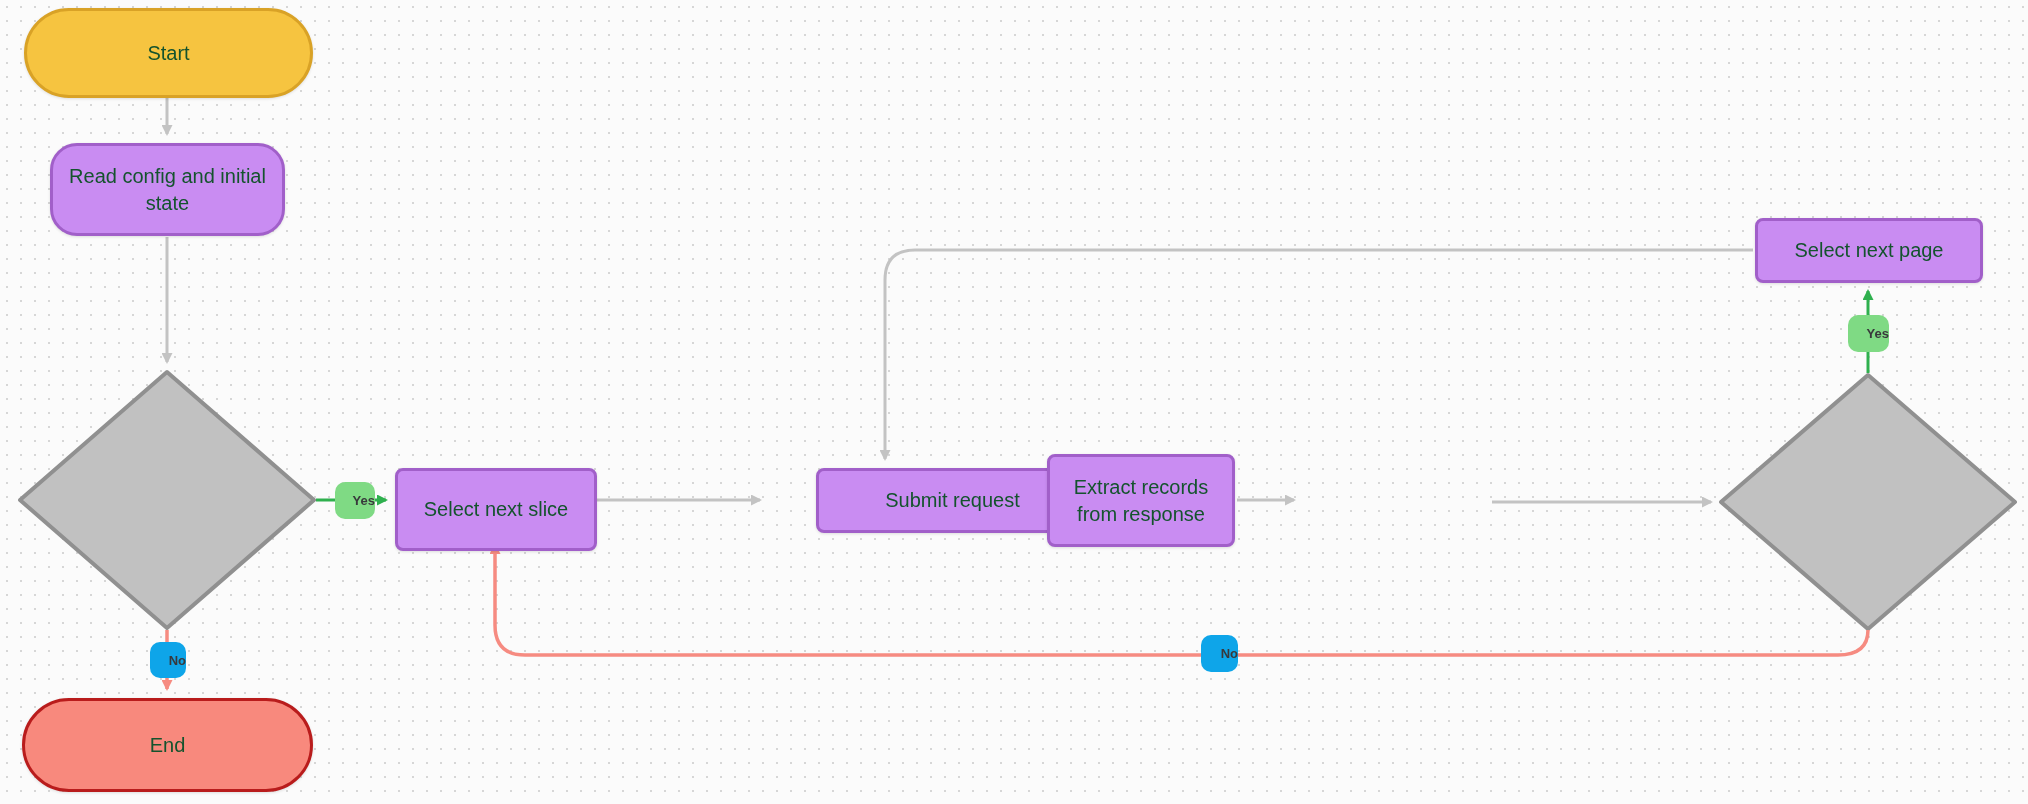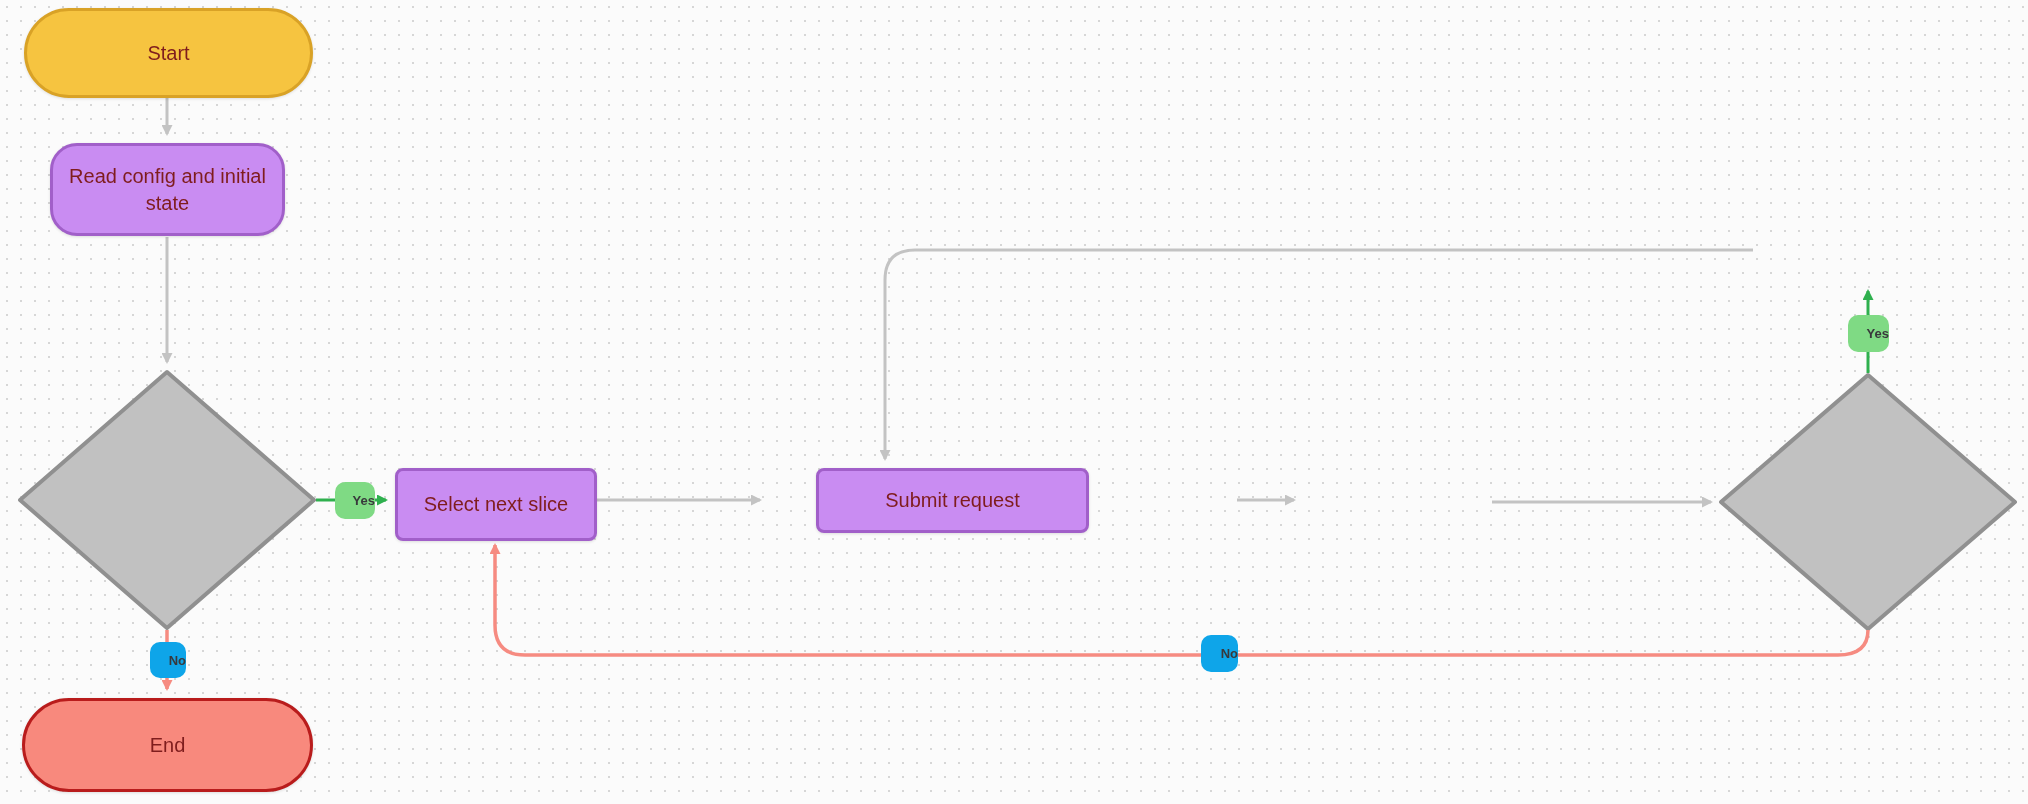--- a/index.html
+++ b/index.html
@@ -7,21 +7,21 @@
     width:2028px;height:804px;overflow:hidden;
     font-family:"Liberation Sans","DejaVu Sans",sans-serif;
     background-color:#FBFBFB;
     background-image:radial-gradient(circle,#D6D6D6 1.2px,transparent 1.5px);
     background-size:14px 14px;
   }
   .canvas{position:relative;width:2028px;height:804px;}
   .wires{position:absolute;left:0;top:0;width:2028px;height:804px;pointer-events:none;}
   .node{
     position:absolute;display:flex;align-items:center;justify-content:center;
-    text-align:center;color:#7f1d1d;font-size:20px;line-height:1.35;
+    text-align:center;color:#14532d;font-size:20px;line-height:1.35;
     box-sizing:border-box;padding:4px 10px;
     box-shadow:0 1px 3px rgba(0,0,0,.12);
   }
   .stadium{border-radius:48px;}
   .process{border-radius:8px;background:#C98CF2;border:3px solid #A15FC9;}
   .start-node{background:#F6C440;border:3px solid #D9A226;}
   .end-node{background:#F8897D;border:3px solid #b91c1c;}
   .diamond-label{
     position:absolute;display:flex;align-items:center;justify-content:center;
     text-align:center;color:#3B3B3B;font-size:20px;line-height:1.4;
@@ -73,31 +73,37 @@
 
   <div class="node stadium start-node" style="left:24px;top:8px;width:289px;height:90px;">
     <span>Start</span>
   </div>
 
   <div class="node process" style="left:50px;top:143px;width:235px;height:93px;border-radius:27px;">
     <span>Read config and initial state</span>
   </div>
 
 
-  <div class="node process" style="left:395px;top:468px;width:202px;height:73px;">
+  <div class="node process" style="left:395px;top:468px;width:202px;height:83px;">
     <span>Select next slice</span>
   </div>
 
   <div class="node process" style="left:816px;top:468px;width:273px;height:65px;">
     <span>Submit request</span>
   </div>
 
+  <div class="node process" style="left:1047px;top:454px;width:188px;height:93px;">
+    <span>Extract records from response</span>
+  </div>
 
 
 
+  <div class="node process" style="left:1755px;top:218px;width:228px;height:65px;">
+    <span>Select next page</span>
+  </div>
 
   <div class="node stadium end-node" style="left:22px;top:698px;width:291px;height:94px;">
     <span>End</span>
   </div>
 
   <div class="badge badge-yes" style="left:335px;top:482px;width:40px;height:37px;">
     <span>Yes</span>
   </div>
 
   <div class="badge badge-no" style="left:150px;top:642px;width:36px;height:36px;">

